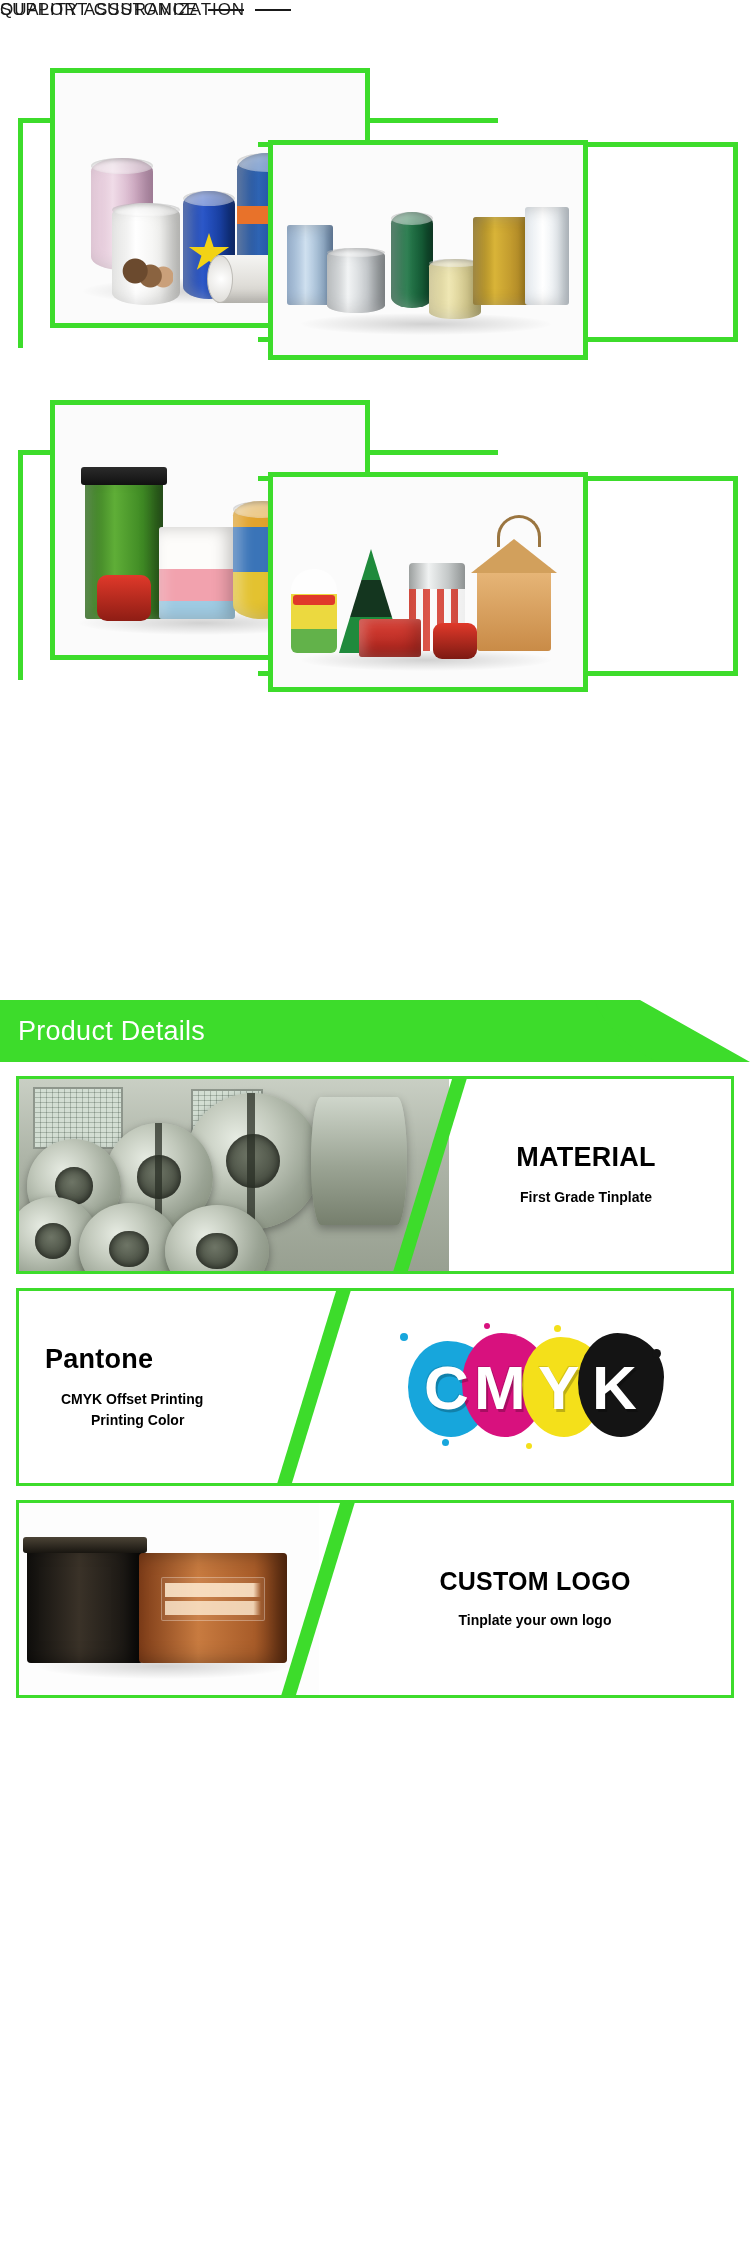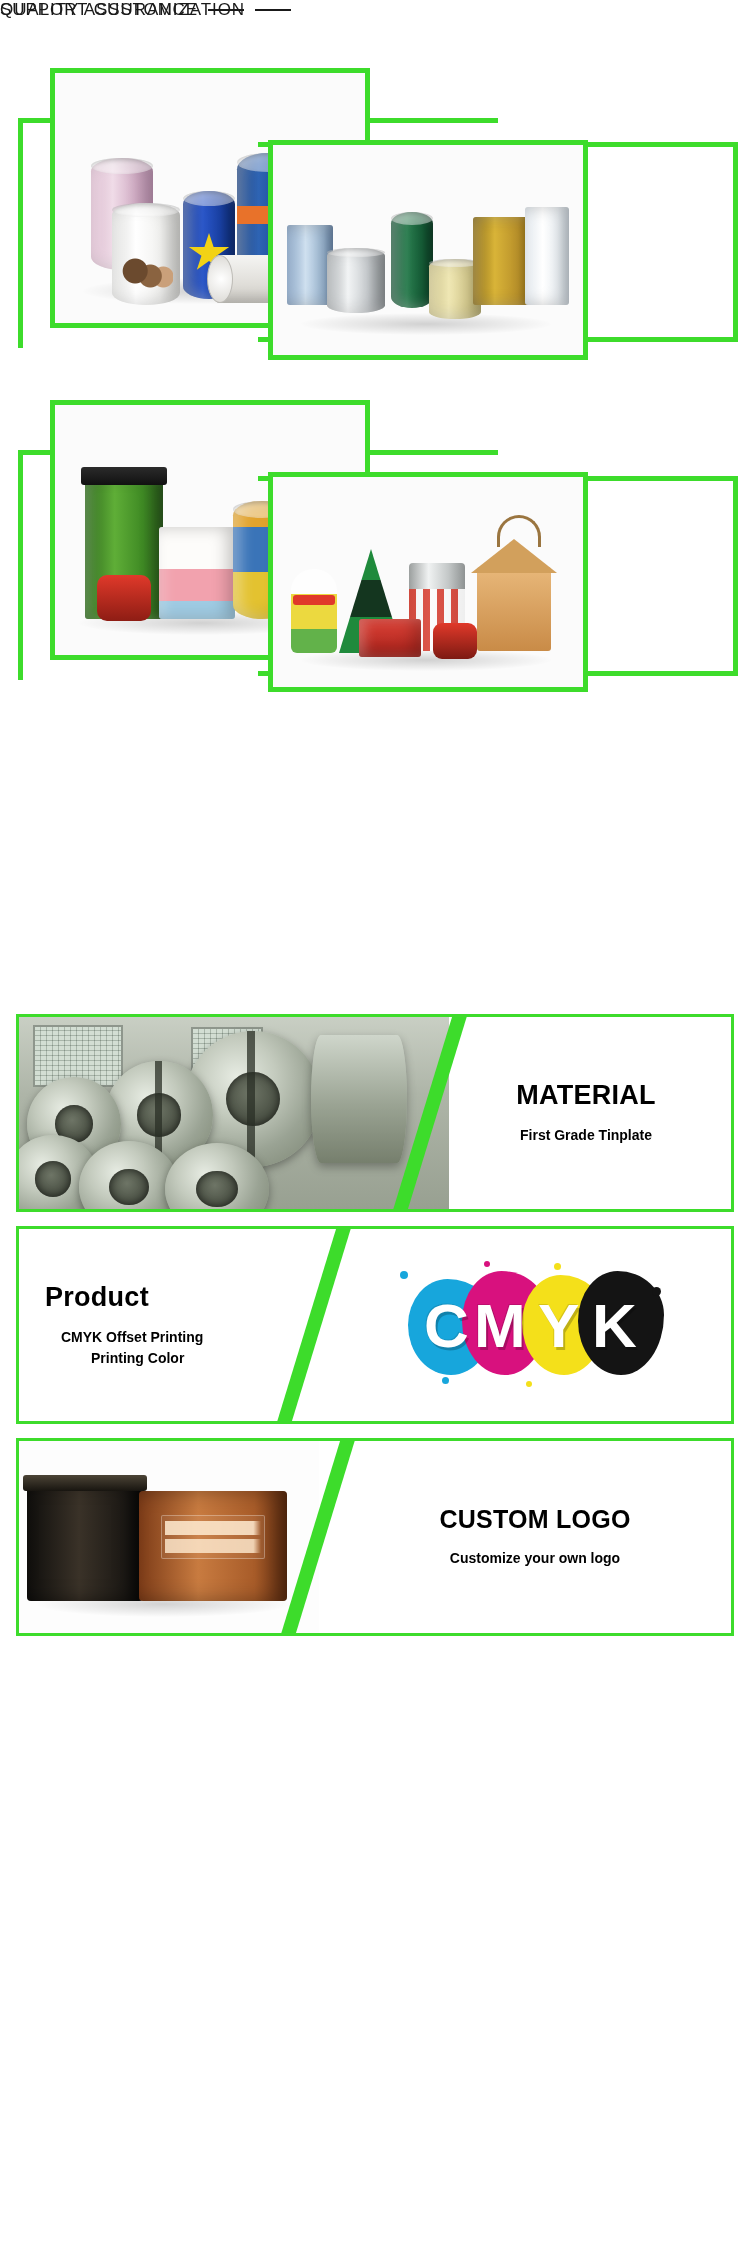--- a/index.html
+++ b/index.html
@@ -273,20 +273,24 @@
     </div>
 
     <div class="caption">
       <span>QUALITY ASSURANCE</span>
       <span class="rule"></span>
     </div>
   </section>
 
   <section class="details">
 
+    <div class="pd-banner">
+      <div class="pd-banner-inner"></div>
+      <h2>Product Details</h2>
+    </div>
 
     <div class="card">
       <div class="half-img" style="left:0;width:430px;">
         <div class="coils">
           <div class="window" style="left:14px;top:8px;width:90px;height:62px;"></div>
           <div class="window" style="left:172px;top:10px;width:72px;height:48px;"></div>
           <div class="window" style="left:310px;top:20px;width:60px;height:50px;"></div>
           <div class="coil" style="left:166px;top:14px;width:136px;height:136px;"></div>
           <div class="coilband" style="left:228px;top:14px;width:8px;height:136px;"></div>
           <div class="coil" style="left:86px;top:44px;width:108px;height:108px;"></div>
@@ -301,21 +305,21 @@
       </div>
       <div class="diag" style="left:404px;transform:rotate(17deg);"></div>
       <div class="half-txt" style="left:430px;right:8px;">
         <h3>MATERIAL</h3>
         <p>First Grade Tinplate</p>
       </div>
     </div>
 
     <div class="card">
       <div class="half-txt" style="left:0;width:290px;align-items:flex-start;padding-left:26px;">
-        <h3 style="text-align:left;">Product</h3>
+        <h3 style="text-align:left;">Pantone</h3>
         <p style="text-align:right;padding-left:16px;">CMYK Offset Printing</p>
         <p style="text-align:left;padding-left:46px;">Printing Color</p>
       </div>
       <div class="diag" style="left:288px;transform:rotate(17deg);"></div>
       <div class="half-img" style="left:312px;right:0;">
         <div class="cmykwrap">
           <div class="cmyk">
             <div class="splat" style="left:2px;top:14px;width:86px;height:96px;background:#17a6dc;"></div>
             <div class="splat" style="left:56px;top:6px;width:86px;height:104px;background:#d8117e;"></div>
             <div class="splat" style="left:116px;top:10px;width:84px;height:100px;background:#f4e01a;"></div>
@@ -352,19 +356,19 @@
                background:rgba(255,255,255,.06);"></div>
           <div style="position:absolute;left:146px;top:80px;width:96px;height:32px;
                background:linear-gradient(180deg,rgba(255,236,210,.85) 0 14px,transparent 14px),
                           linear-gradient(180deg,transparent 0 18px,rgba(255,236,210,.8) 18px 32px);
                -webkit-mask-image:linear-gradient(90deg,#000 0 92%,transparent);"></div>
         </div>
       </div>
       <div class="diag" style="left:292px;transform:rotate(17deg);"></div>
       <div class="half-txt" style="left:320px;right:0;">
         <h3 class="sm">CUSTOM LOGO</h3>
-        <p>Customize your own logo</p>
+        <p>Tinplate your own logo</p>
       </div>
     </div>
 
 
   </section>
 </div>
 
 </body></html>

